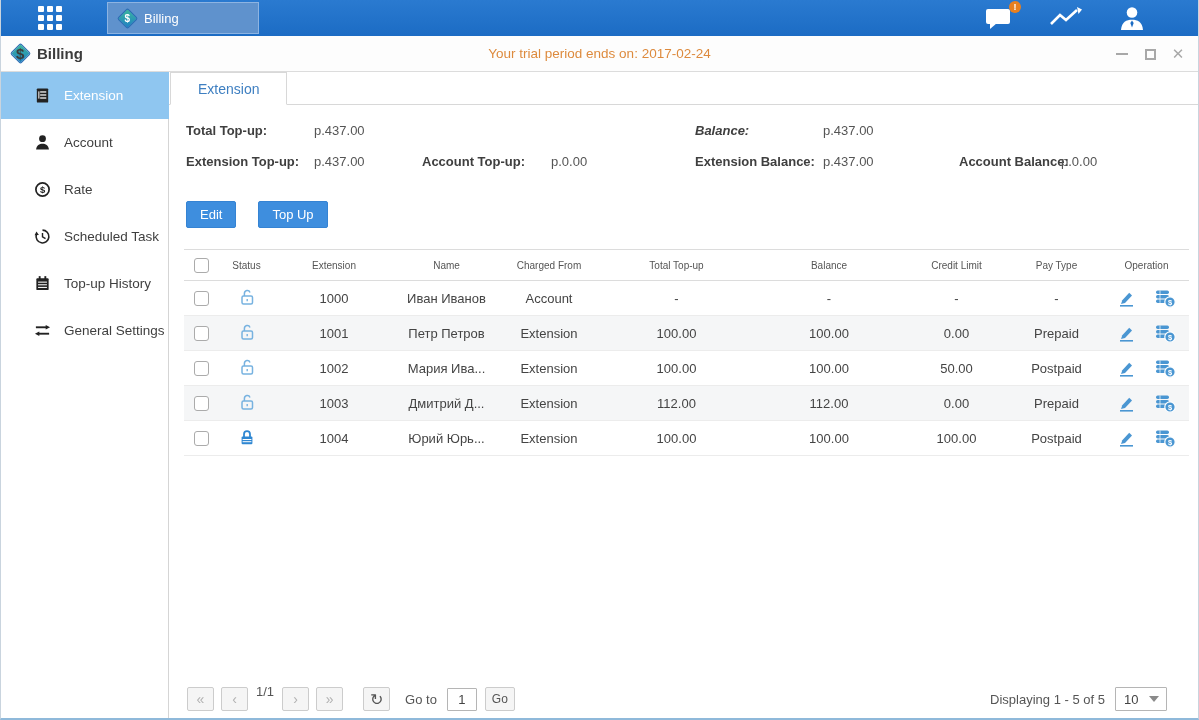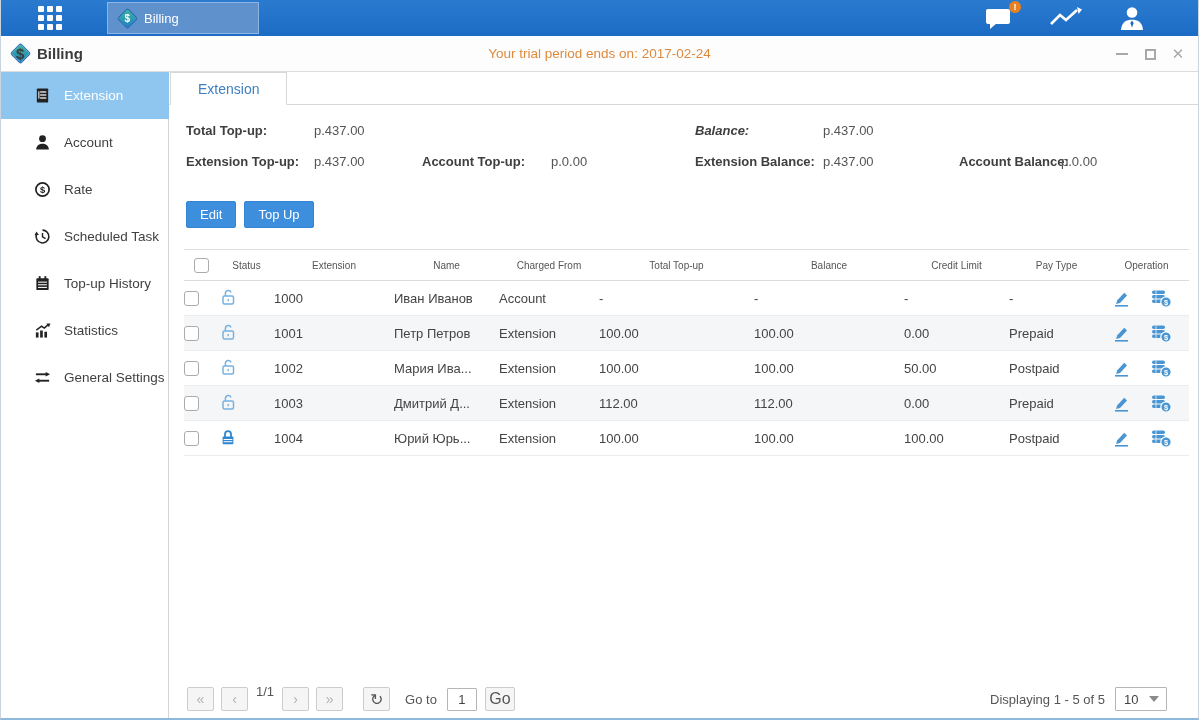--- a/index.html
+++ b/index.html
@@ -52,29 +52,29 @@
          color:#3e7fc1; font-size:14px; cursor:pointer; margin-left:1px; }
 
   
   .summary { position:relative; height:72px; margin-top:10px; }
   .summary span { position:absolute; white-space:nowrap; }
   .sum-label { font-weight:bold; color:#3f3f3f; }
   .sum-value { color:#555; }
   .r1 { top:8px; } .r2 { top:39px; }
 
   
-  .btn-row { margin:14px 0 4px 17px; display:flex; gap:8px; }
+  .btn-row { margin:14px 0 4px 17px; display:flex; gap:22px; }
   .btn-blue { background:#3e8ede; color:#fff; border:1px solid #3583d3; border-radius:2px;
               height:27px; padding:0 13px; font-size:13px; font-family:inherit; cursor:pointer; }
 
   
   table { border-collapse:collapse; table-layout:fixed; width:1005px; margin:21px 11px 0 15px; }
   thead th { height:31px; font-weight:normal; color:#555; font-size:10px;
              border-top:1px solid #dcdcdc; border-bottom:1px solid #dcdcdc; text-align:center; }
-  tbody td { height:35px; text-align:left; color:#444; border-bottom:1px solid #ececec;
+  tbody td { height:35px; text-align:center; color:#444; border-bottom:1px solid #ececec;
              overflow:hidden; white-space:nowrap; }
   tbody tr.alt { background:#f5f6f7; }
   .cb { display:inline-block; width:15px; height:15px; border:1px solid #ababab; border-radius:3px; background:#fff; vertical-align:middle; cursor:pointer; }
   .lock { display:inline-flex; }
   .op-cell .op-icon { display:inline-flex; margin:0 8px; cursor:pointer; vertical-align:middle; }
 
   
   .footer { position:absolute; left:0; right:0; bottom:4px; height:30px; display:flex; align-items:center;
             justify-content:space-between; padding:0 33px 0 18px; }
   .pg-left { display:flex; align-items:center; }
@@ -204,32 +204,20 @@
           <svg width="17" height="17" viewBox="0 0 18 18">
               <rect x="2.5" y="3.5" width="13" height="12.5" rx="1" fill="#222"></rect>
               <rect x="5" y="1.2" width="2" height="3.4" fill="#222"></rect>
               <rect x="11" y="1.2" width="2" height="3.4" fill="#222"></rect>
               <rect x="4.3" y="7" width="9.4" height="1.1" fill="#fff"></rect>
               <rect x="4.3" y="9.8" width="9.4" height="1.1" fill="#fff"></rect>
               <rect x="4.3" y="12.6" width="9.4" height="1.1" fill="#fff"></rect>
             </svg>
         </span>
         <span>Top-up History</span>
-      </div>
-      <div class="side-item">
-        <span class="sicon">
-          <svg width="17" height="17" viewBox="0 0 18 18">
-              <rect x="2" y="11" width="2.8" height="5.5" fill="#222"></rect>
-              <rect x="6.5" y="9" width="2.8" height="7.5" fill="#222"></rect>
-              <rect x="11" y="10.3" width="2.8" height="6.2" fill="#222"></rect>
-              <polyline points="2.5,8.5 8,4.5 11,6.5 15,2.8" fill="none" stroke="#222" stroke-width="1.6"></polyline>
-              <polygon points="13.2,1.6 17.4,1.6 15.8,5.6" fill="#222"></polygon>
-            </svg>
-        </span>
-        <span>Statistics</span>
       </div>
       <div class="side-item">
         <span class="sicon">
           <svg width="17" height="17" viewBox="0 0 18 18">
               <path d="M2,5.6 h11" stroke="#222" stroke-width="2"></path>
               <polygon points="12.4,3.2 17,5.6 12.4,8" fill="#222"></polygon>
               <path d="M16,12.4 h-11" stroke="#222" stroke-width="2"></path>
               <polygon points="5.6,10 1,12.4 5.6,14.8" fill="#222"></polygon>
             </svg>
         </span>
@@ -489,21 +477,21 @@
       <div class="footer">
         <div class="pg-left">
           <span class="pg-btn">«</span>
           <span class="pg-btn">‹</span>
           <span class="pg-text">1/1</span>
           <span class="pg-btn">›</span>
           <span class="pg-btn">»</span>
           <span class="pg-btn dark" style="margin-left:13px;">↻</span>
           <span class="goto-label">Go to</span>
           <input class="goto-input" value="1" style="">
-          <span class="pg-btn dark" style="width:30px; font-size:16px;">Go</span>
+          <span class="pg-btn dark" style="width:30px; font-size:12px;">Go</span>
         </div>
         <div class="pg-right">
           <span>Displaying 1 - 5 of 5</span>
           <span class="page-size">
             <span>10</span>
             <span class="caret"></span>
           </span>
         </div>
       </div>
     </div>

